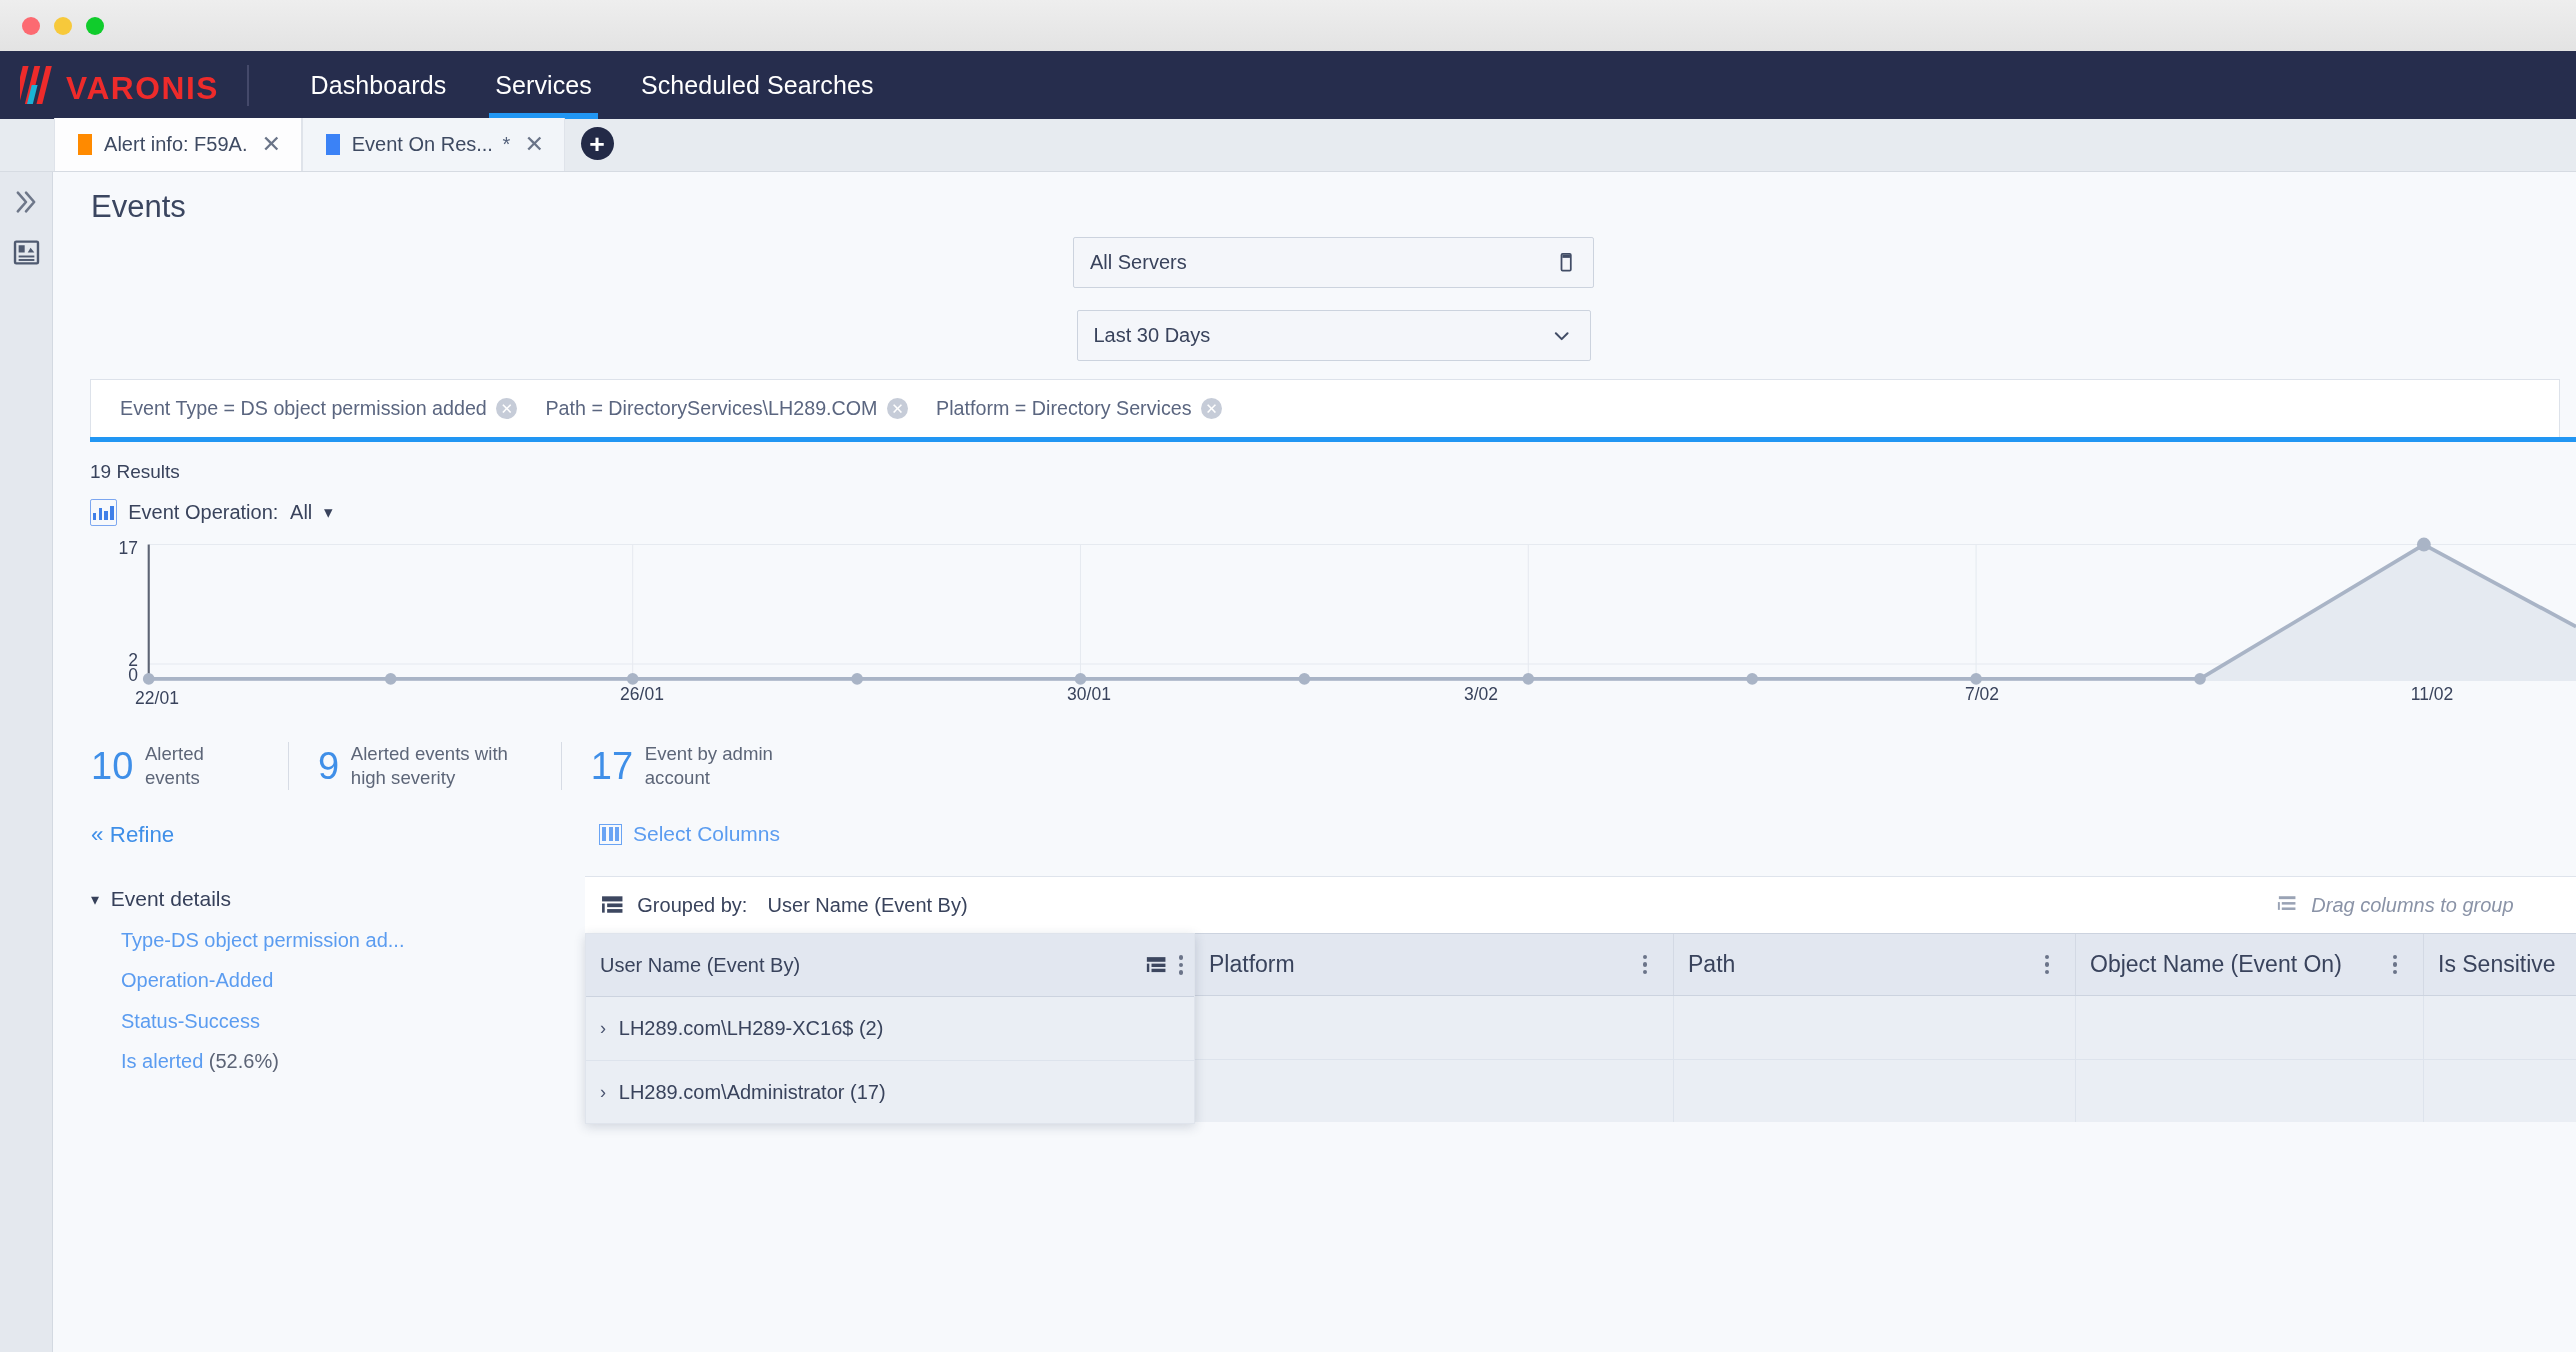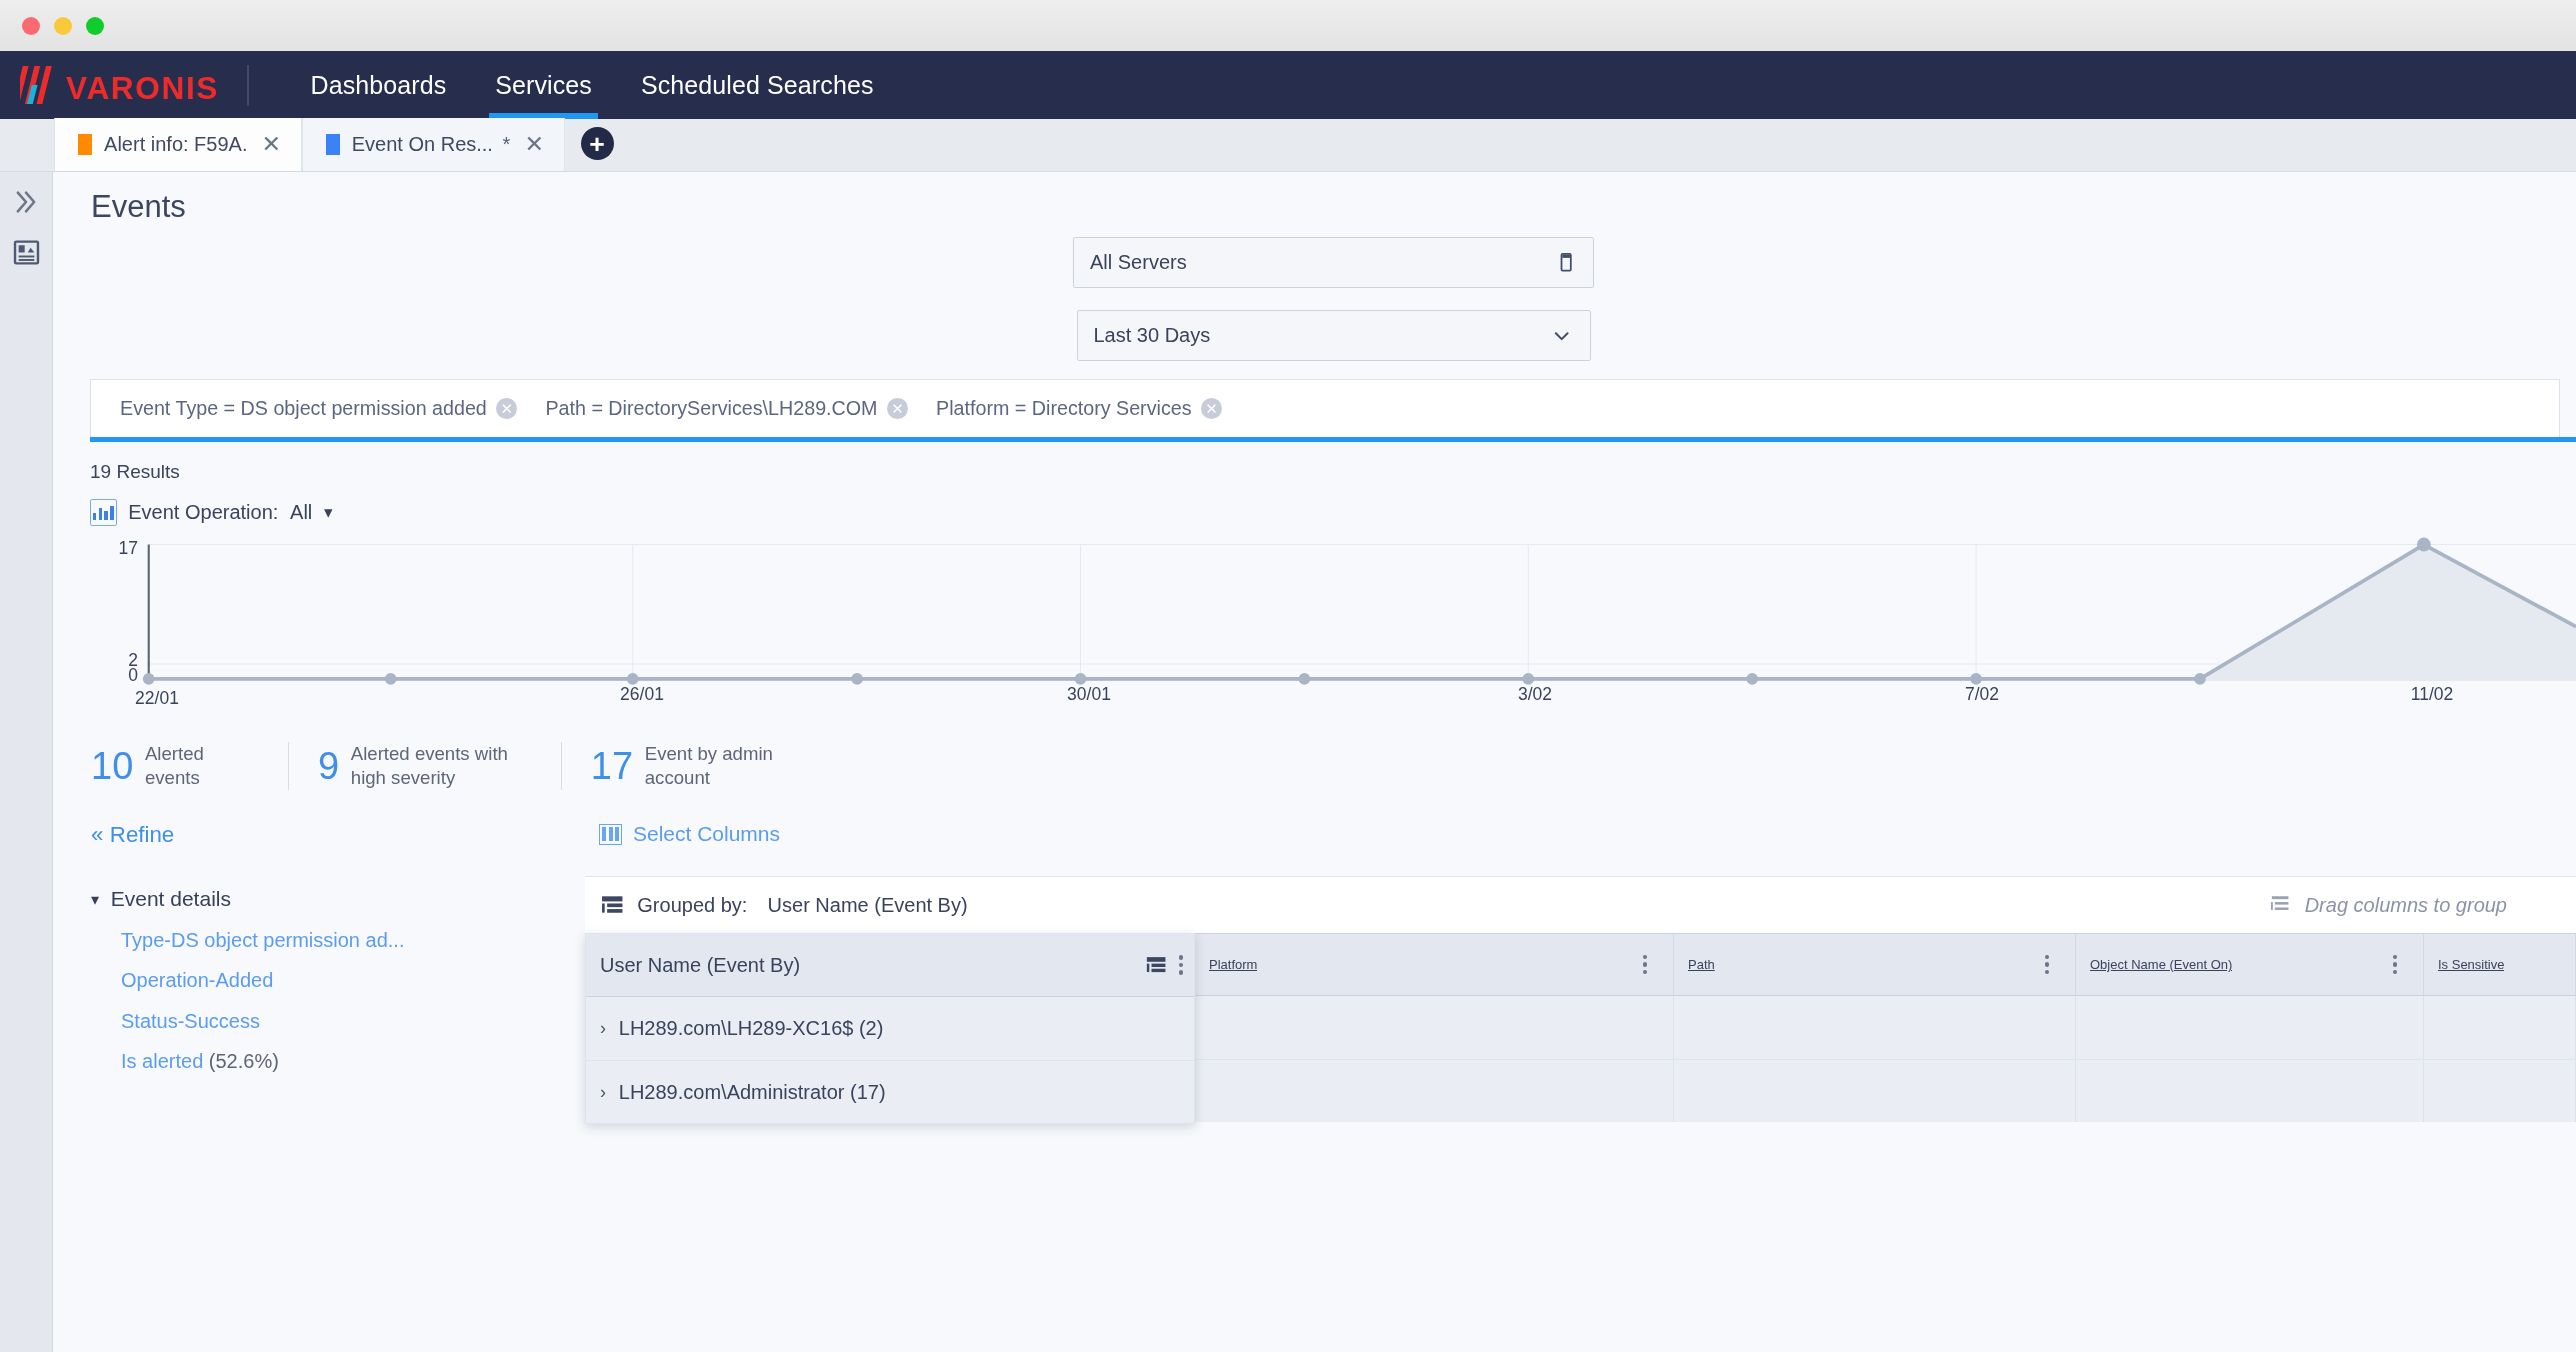--- a/index.html
+++ b/index.html
@@ -243,24 +243,23 @@
   }
 
   .grid-header {
     display: flex; height: 63px;
     background: #e2e7f0;
     border-top: 1.1px solid #ccd3df;
     border-bottom: 1.1px solid #ccd3df;
   }
   .gh-cell {
     display: flex; align-items: center; justify-content: space-between;
-    font-size: 13px; color: #39435c;
+    font-size: 23px; color: #39435c;
     padding: 0 26px 0 14px;
     border-right: 1.1px solid #d3d9e4;
-    text-decoration: underline;
   }
   .gh-cell .gh-label { white-space: nowrap; overflow: hidden; }
   .gh-icons { display: flex; align-items: center; gap: 11.7px; flex: 0 0 auto; }
   .kebab { display: flex; flex-direction: column; gap: 3.2px; cursor: pointer; }
   .kebab i { width: 4.3px; height: 4.3px; border-radius: 50%; background: #6b7489; display: block; }
 
   .grid-row { display: flex; height: 63px; background: #eaeef4; }
   .grid-row + .grid-row { border-top: 1.1px solid #dde3ec; }
   .gr-cell {
     display: flex; align-items: center;
@@ -442,21 +441,21 @@
         <circle cx="2774" cy="268" r="11" fill="#a9b4c6"></circle>
         <circle cx="3195" cy="268" r="11" fill="#a9b4c6"></circle>
         <circle cx="3616" cy="268" r="11" fill="#a9b4c6"></circle>
         <circle cx="4037" cy="268" r="11" fill="#a9b4c6"></circle>
         <circle cx="4458" cy="16" r="13" fill="#a9b4c6"></circle>
       </svg>
 
       <div class="xaxis-lab" style="left:104px; top:152px;">22/01</div>
       <div class="xaxis-lab" style="left:589px; top:148px;">26/01</div>
       <div class="xaxis-lab" style="left:1036px; top:148px;">30/01</div>
-      <div class="xaxis-lab" style="left:1482px; top:148px;">3/02</div>
+      <div class="xaxis-lab" style="left:1428px; top:148px;">3/02</div>
       <div class="xaxis-lab" style="left:1929px; top:148px;">7/02</div>
       <div class="xaxis-lab" style="left:2379px; top:148px;">11/02</div>
     </div>
 
     <div class="kpi-row">
       <div class="kpi">
         <span class="kpi-num">10</span>
         <span class="kpi-lab" style="max-width:114px">Alerted events</span>
       </div>
       <div class="kpi">

